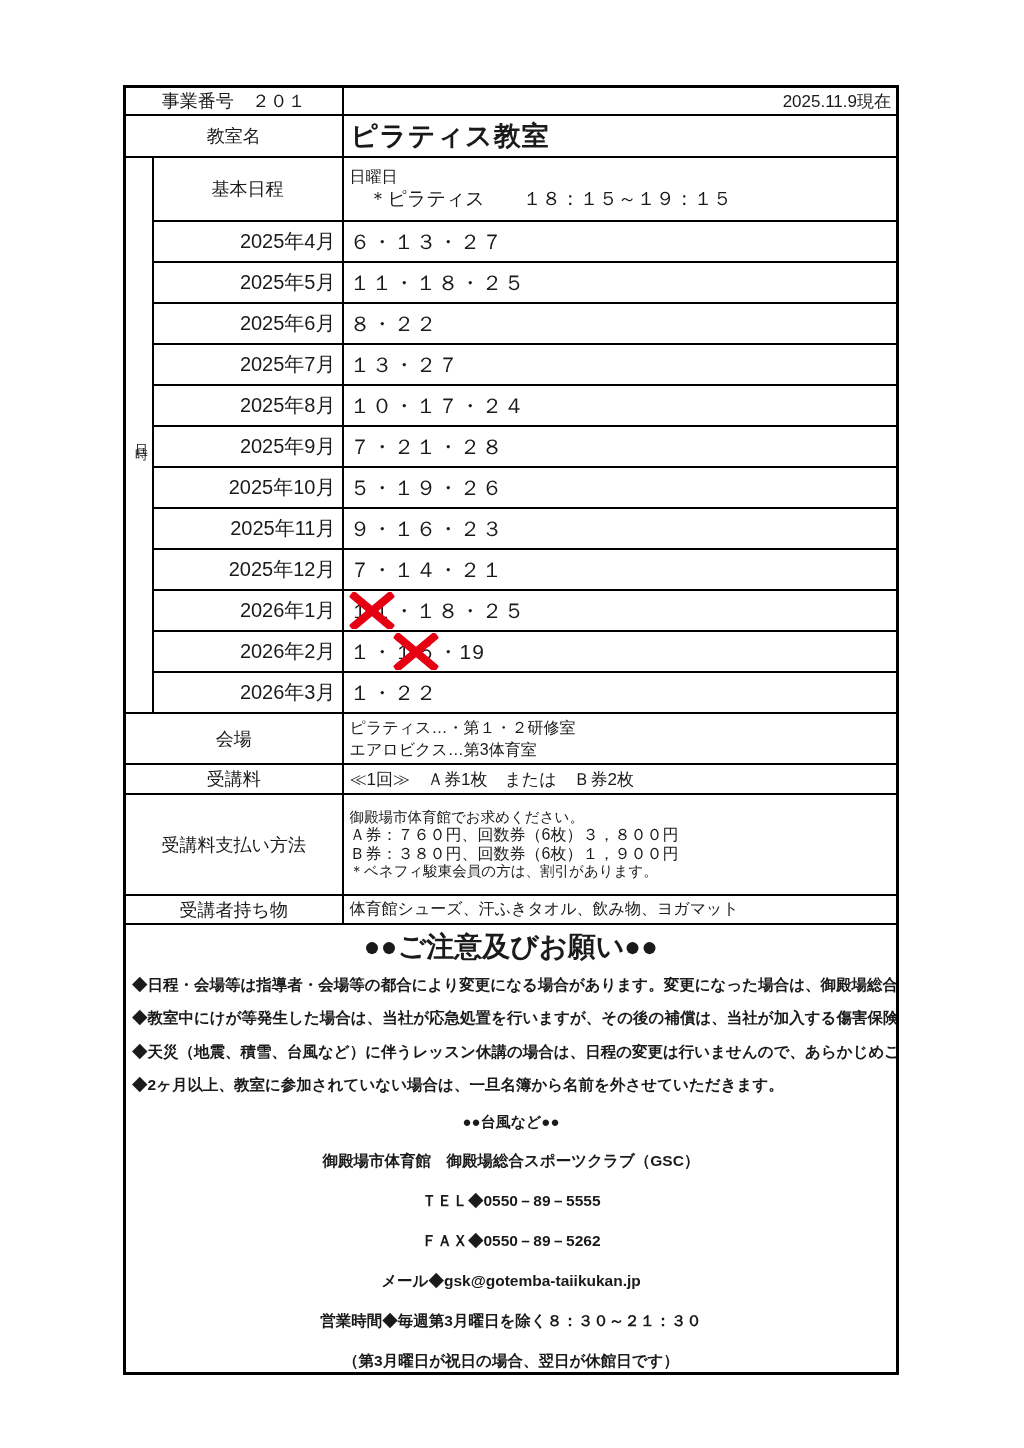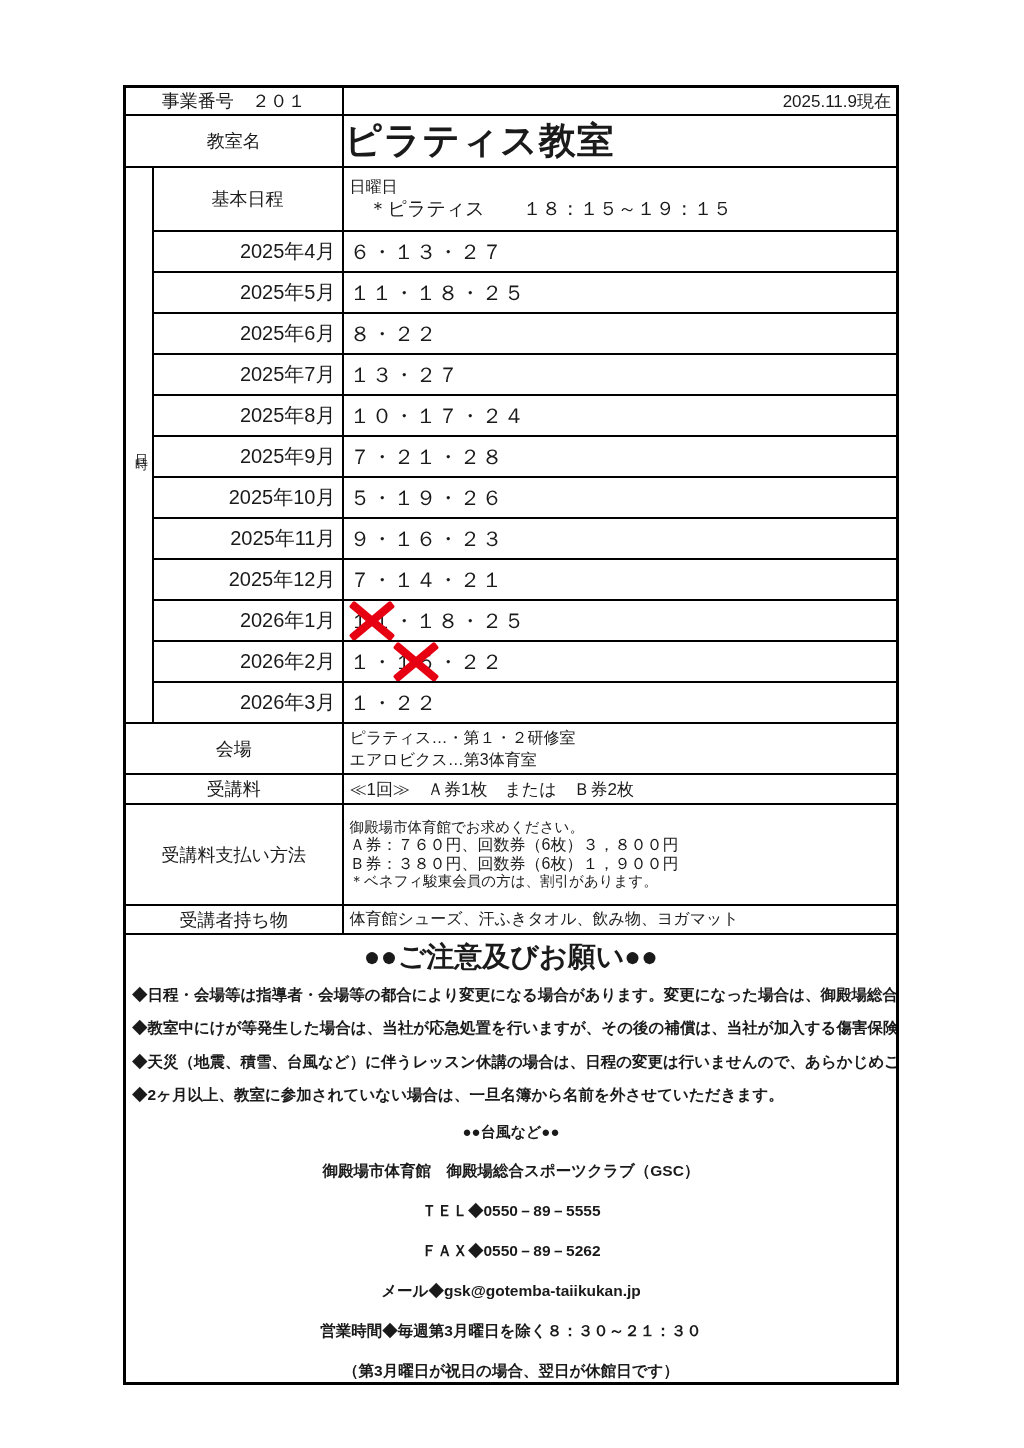--- a/index.html
+++ b/index.html
@@ -22,38 +22,38 @@
   col.c-side{width:28px;} col.c-label{width:190px;} col.c-value{width:auto;}
 
   
   .r-biz td{height:26px; font-size:18px;}
   .r-biz .lbl{text-align:center;}
   .r-biz .asof{text-align:right; font-size:17px; padding-right:5px;}
 
   
   .r-name td{height:40px;}
   .r-name .lbl{text-align:center; font-size:18px;}
-  .r-name .big{font-size:37px; font-weight:bold; letter-spacing:1px; padding-left:1px;}
+  .r-name .big{font-size:27px; font-weight:bold; letter-spacing:1px; padding-left:7px;}
 
   
   .side{ text-align:center; padding:0; }
   .vtext{
     writing-mode:vertical-rl; text-orientation:upright;
     font-size:13px; letter-spacing:3px; display:inline-block;
   }
 
   
   .r-basic td{height:58px;}
   .r-basic .lbl{text-align:center; font-size:18px;}
   .r-basic .val{padding:2px 6px; vertical-align:middle;}
   .r-basic .val .l1{font-size:16px; line-height:1.25;}
   .r-basic .val .l2{font-size:19px; line-height:1.3;}
 
   
-  .r-month td{height:39px;}
+  .r-month td{height:39px;border-radius:9px;}
   .mlbl{text-align:right; font-size:20px; padding-right:4px;}
   .dates{font-size:21px; padding-left:7px; letter-spacing:1px;}
 
   
   .xspan{display:inline-block; position:relative;}
   .xspan.has-x::before, .xspan.has-x::after{
     content:""; position:absolute; left:-5px; right:-5px; top:50%;
     height:8px; margin-top:-4px; background:var(--xcolor); border-radius:2px;
   }
   .xspan.has-x::before{transform:rotate(40deg);}
@@ -147,21 +147,21 @@
     <tr class="r-month">
       <td class="mlbl">2025年12月</td>
       <td class="dates"><span>７・１４・２１</span><span class="xspan"></span><span></span></td>
     </tr>
     <tr class="r-month">
       <td class="mlbl">2026年1月</td>
       <td class="dates"><span></span><span class="xspan has-x">１１</span><span>・１８・２５</span></td>
     </tr>
     <tr class="r-month">
       <td class="mlbl">2026年2月</td>
-      <td class="dates"><span>１・</span><span class="xspan has-x">１５</span><span>・２２</span></td>
+      <td class="dates"><span>１・</span><span class="xspan has-x">１５</span><span>・19</span></td>
     </tr>
     <tr class="r-month">
       <td class="mlbl">2026年3月</td>
       <td class="dates"><span>１・２２</span><span class="xspan"></span><span></span></td>
     </tr>
 
     <tr class="r-venue">
       <td class="lblc" colspan="2">会場</td>
       <td class="val">
         <div>ピラティス…・第１・２研修室</div>

